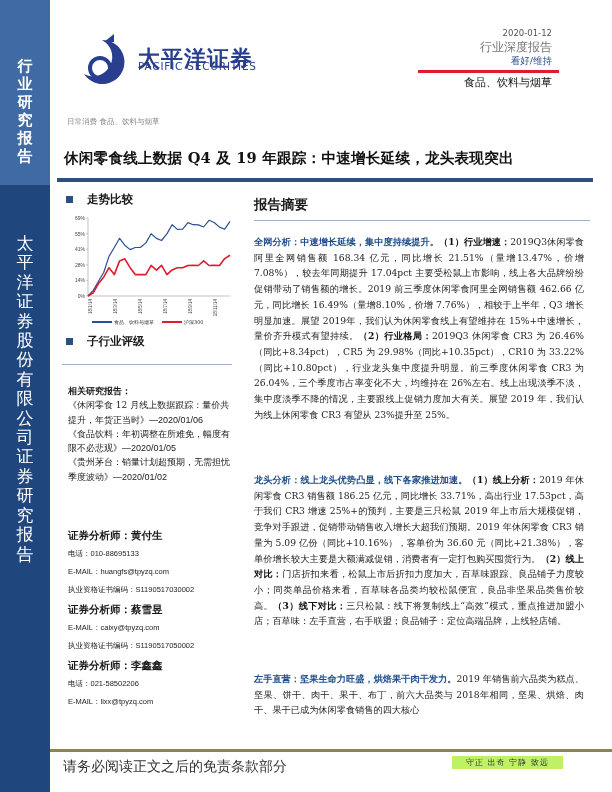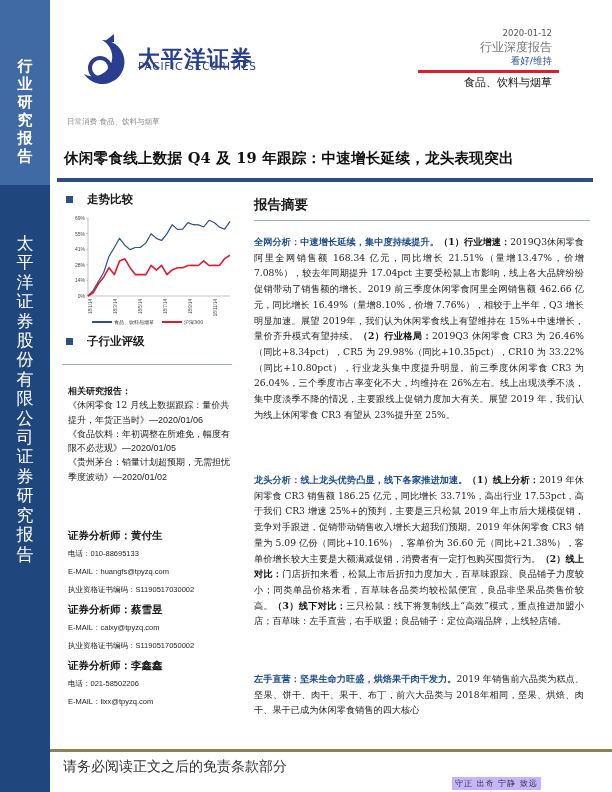--- a/index.html
+++ b/index.html
@@ -65,22 +65,22 @@
   .body {
     position: absolute; left: 254px; width: 330px; font-size: 9.2px; line-height: 15.7px;
     font-family: "DejaVu Serif", serif; text-align: justify; color: #222;
   }
   .body .blue { color: #1f4e8c; font-weight: bold; }
   .body b { color: #111; }
 
   .footer-rule { position: absolute; left: 50px; top: 749px; width: 562px; height: 3px; background: #8c8157; }
   .footer-left { position: absolute; left: 63px; top: 758px; font-size: 14px; color: #333; font-family: "DejaVu Serif", serif; }
   .footer-right {
-    position: absolute; left: 452px; top: 756px; font-size: 8px; color: #333; background: #c4b5fd;
-    padding: 1px 3px; font-family: "DejaVu Serif", serif; letter-spacing: 1px; margin-top: 21px;
+    position: absolute; left: 452px; top: 756px; font-size: 8px; color: #333; background: #bef264;
+    padding: 1px 14px; font-family: "DejaVu Serif", serif; letter-spacing: 1px;
   }
 </style>
 </head>
 <body>
 
 <div class="sidebar">
   <div class="sidebar-top"></div>
   <div class="sidebar-label-1">
     <span>行</span>
     <span>业</span>

